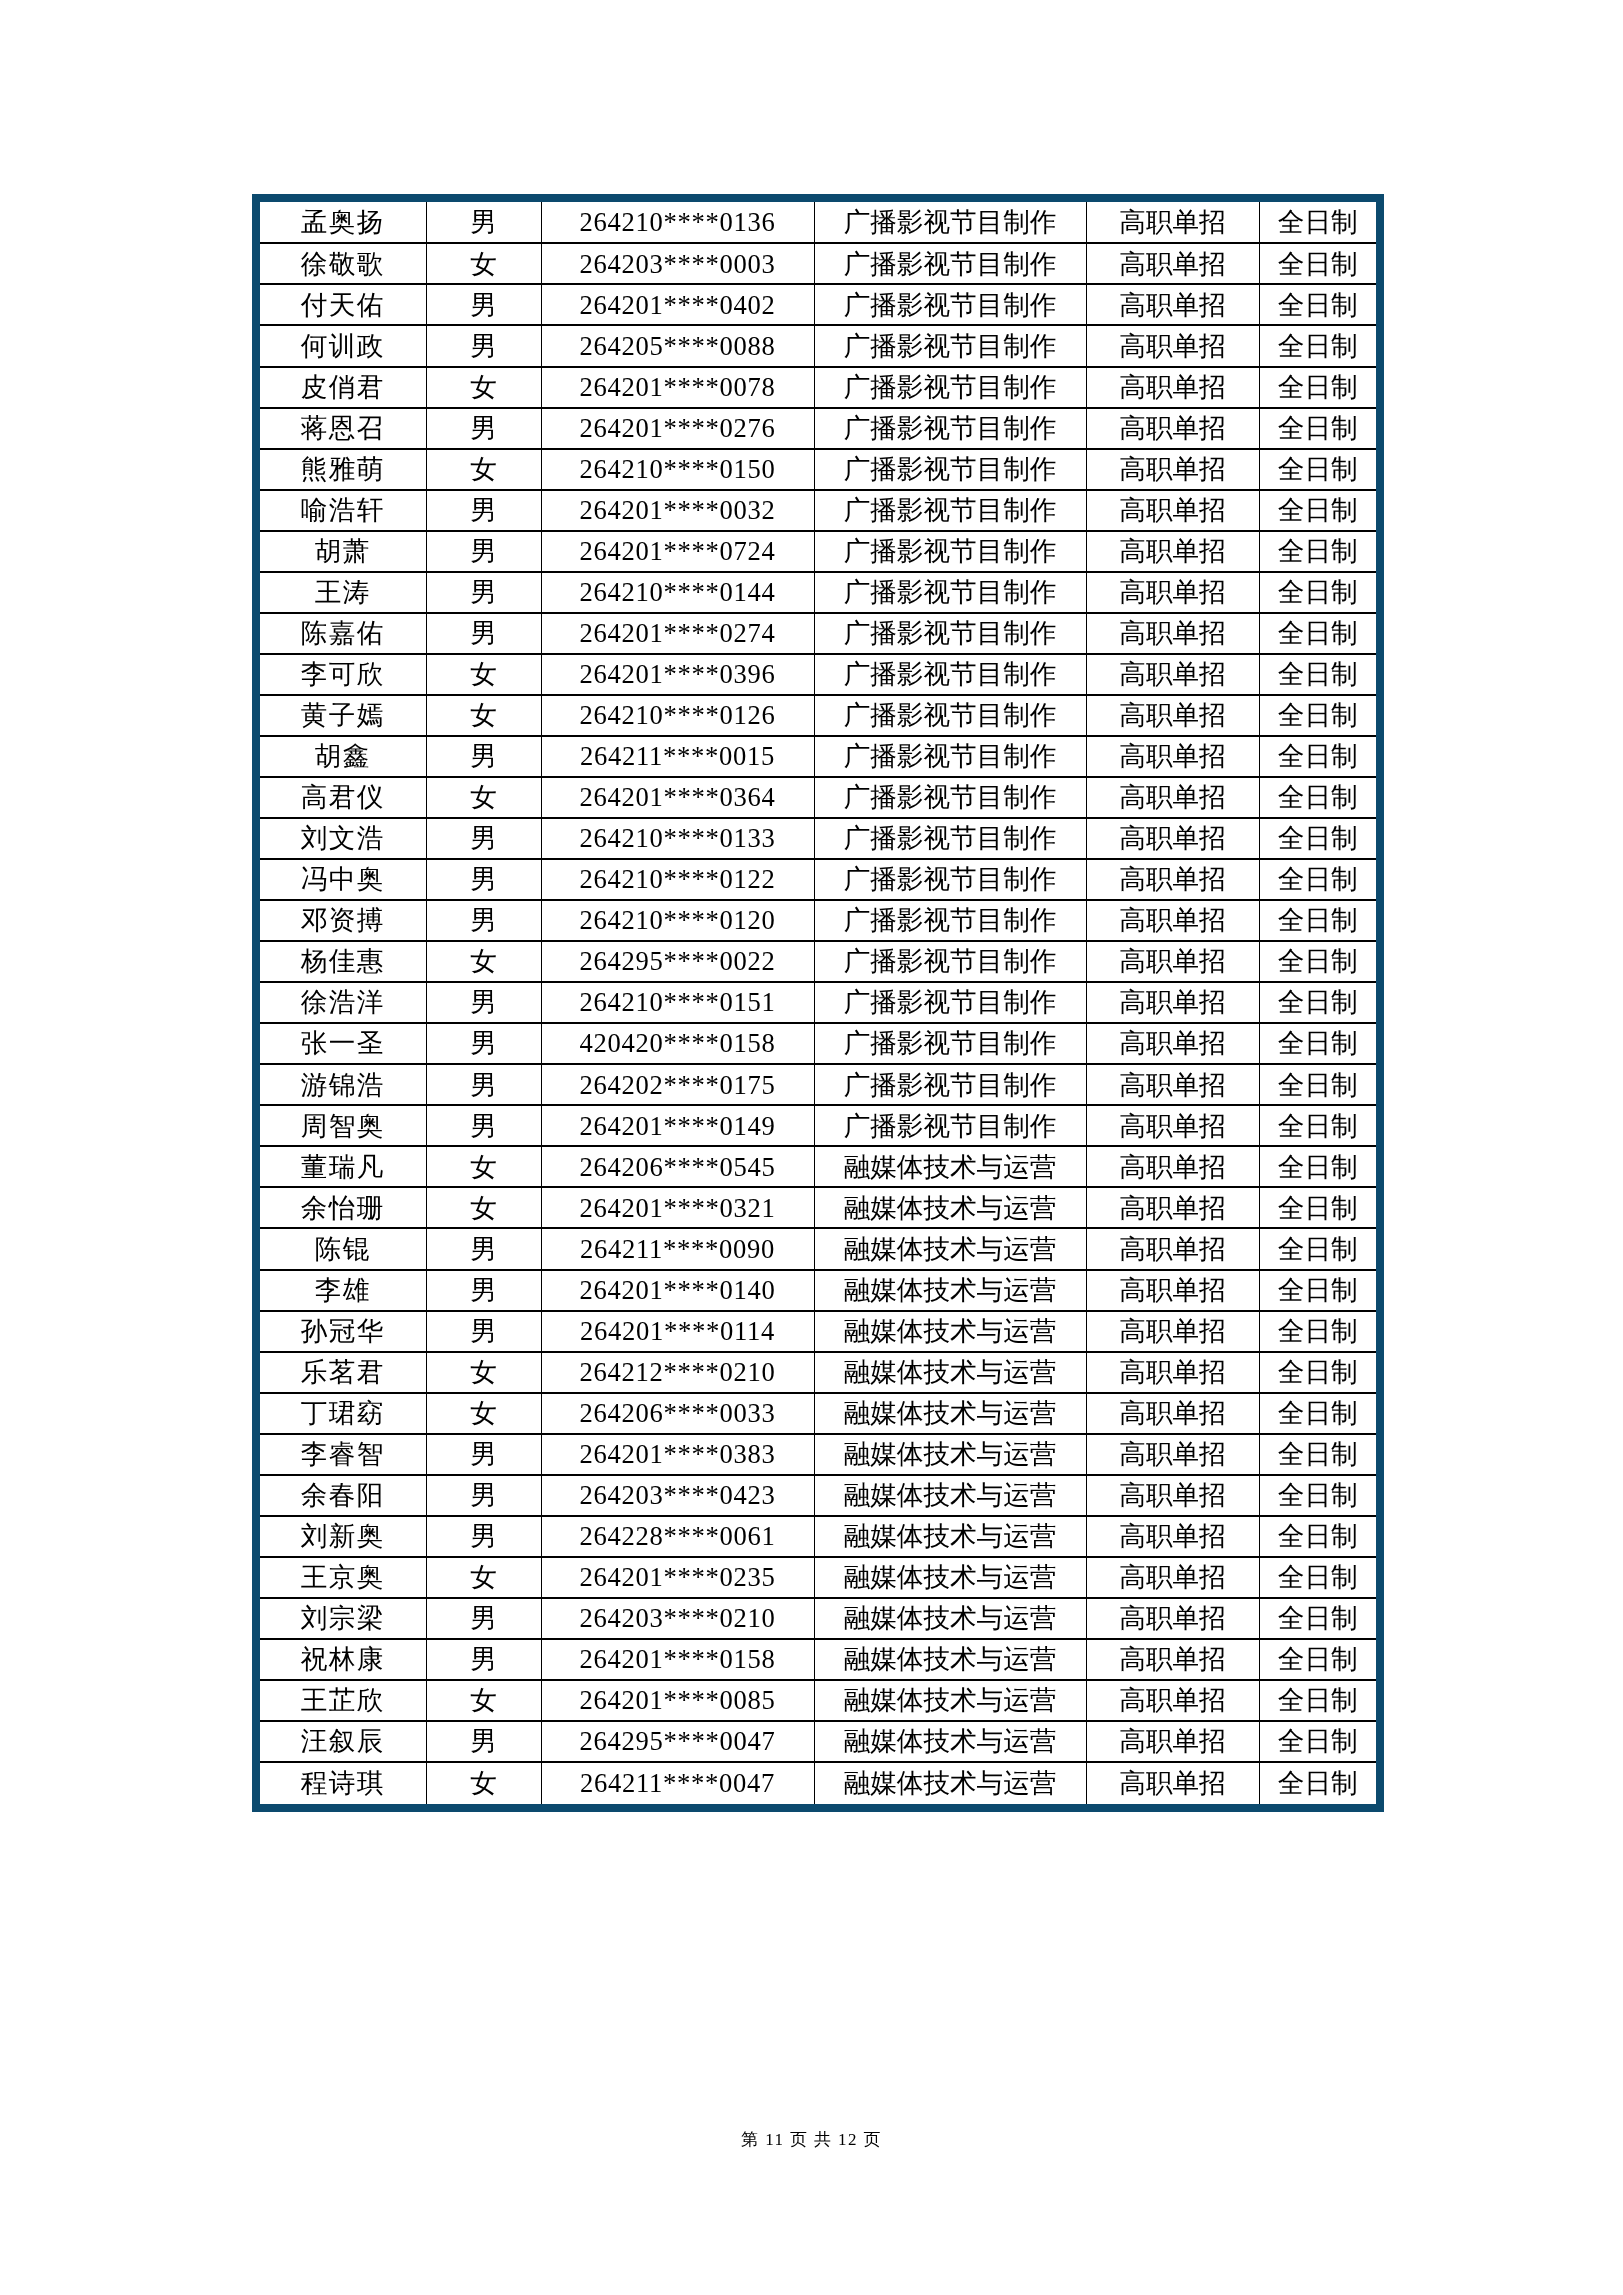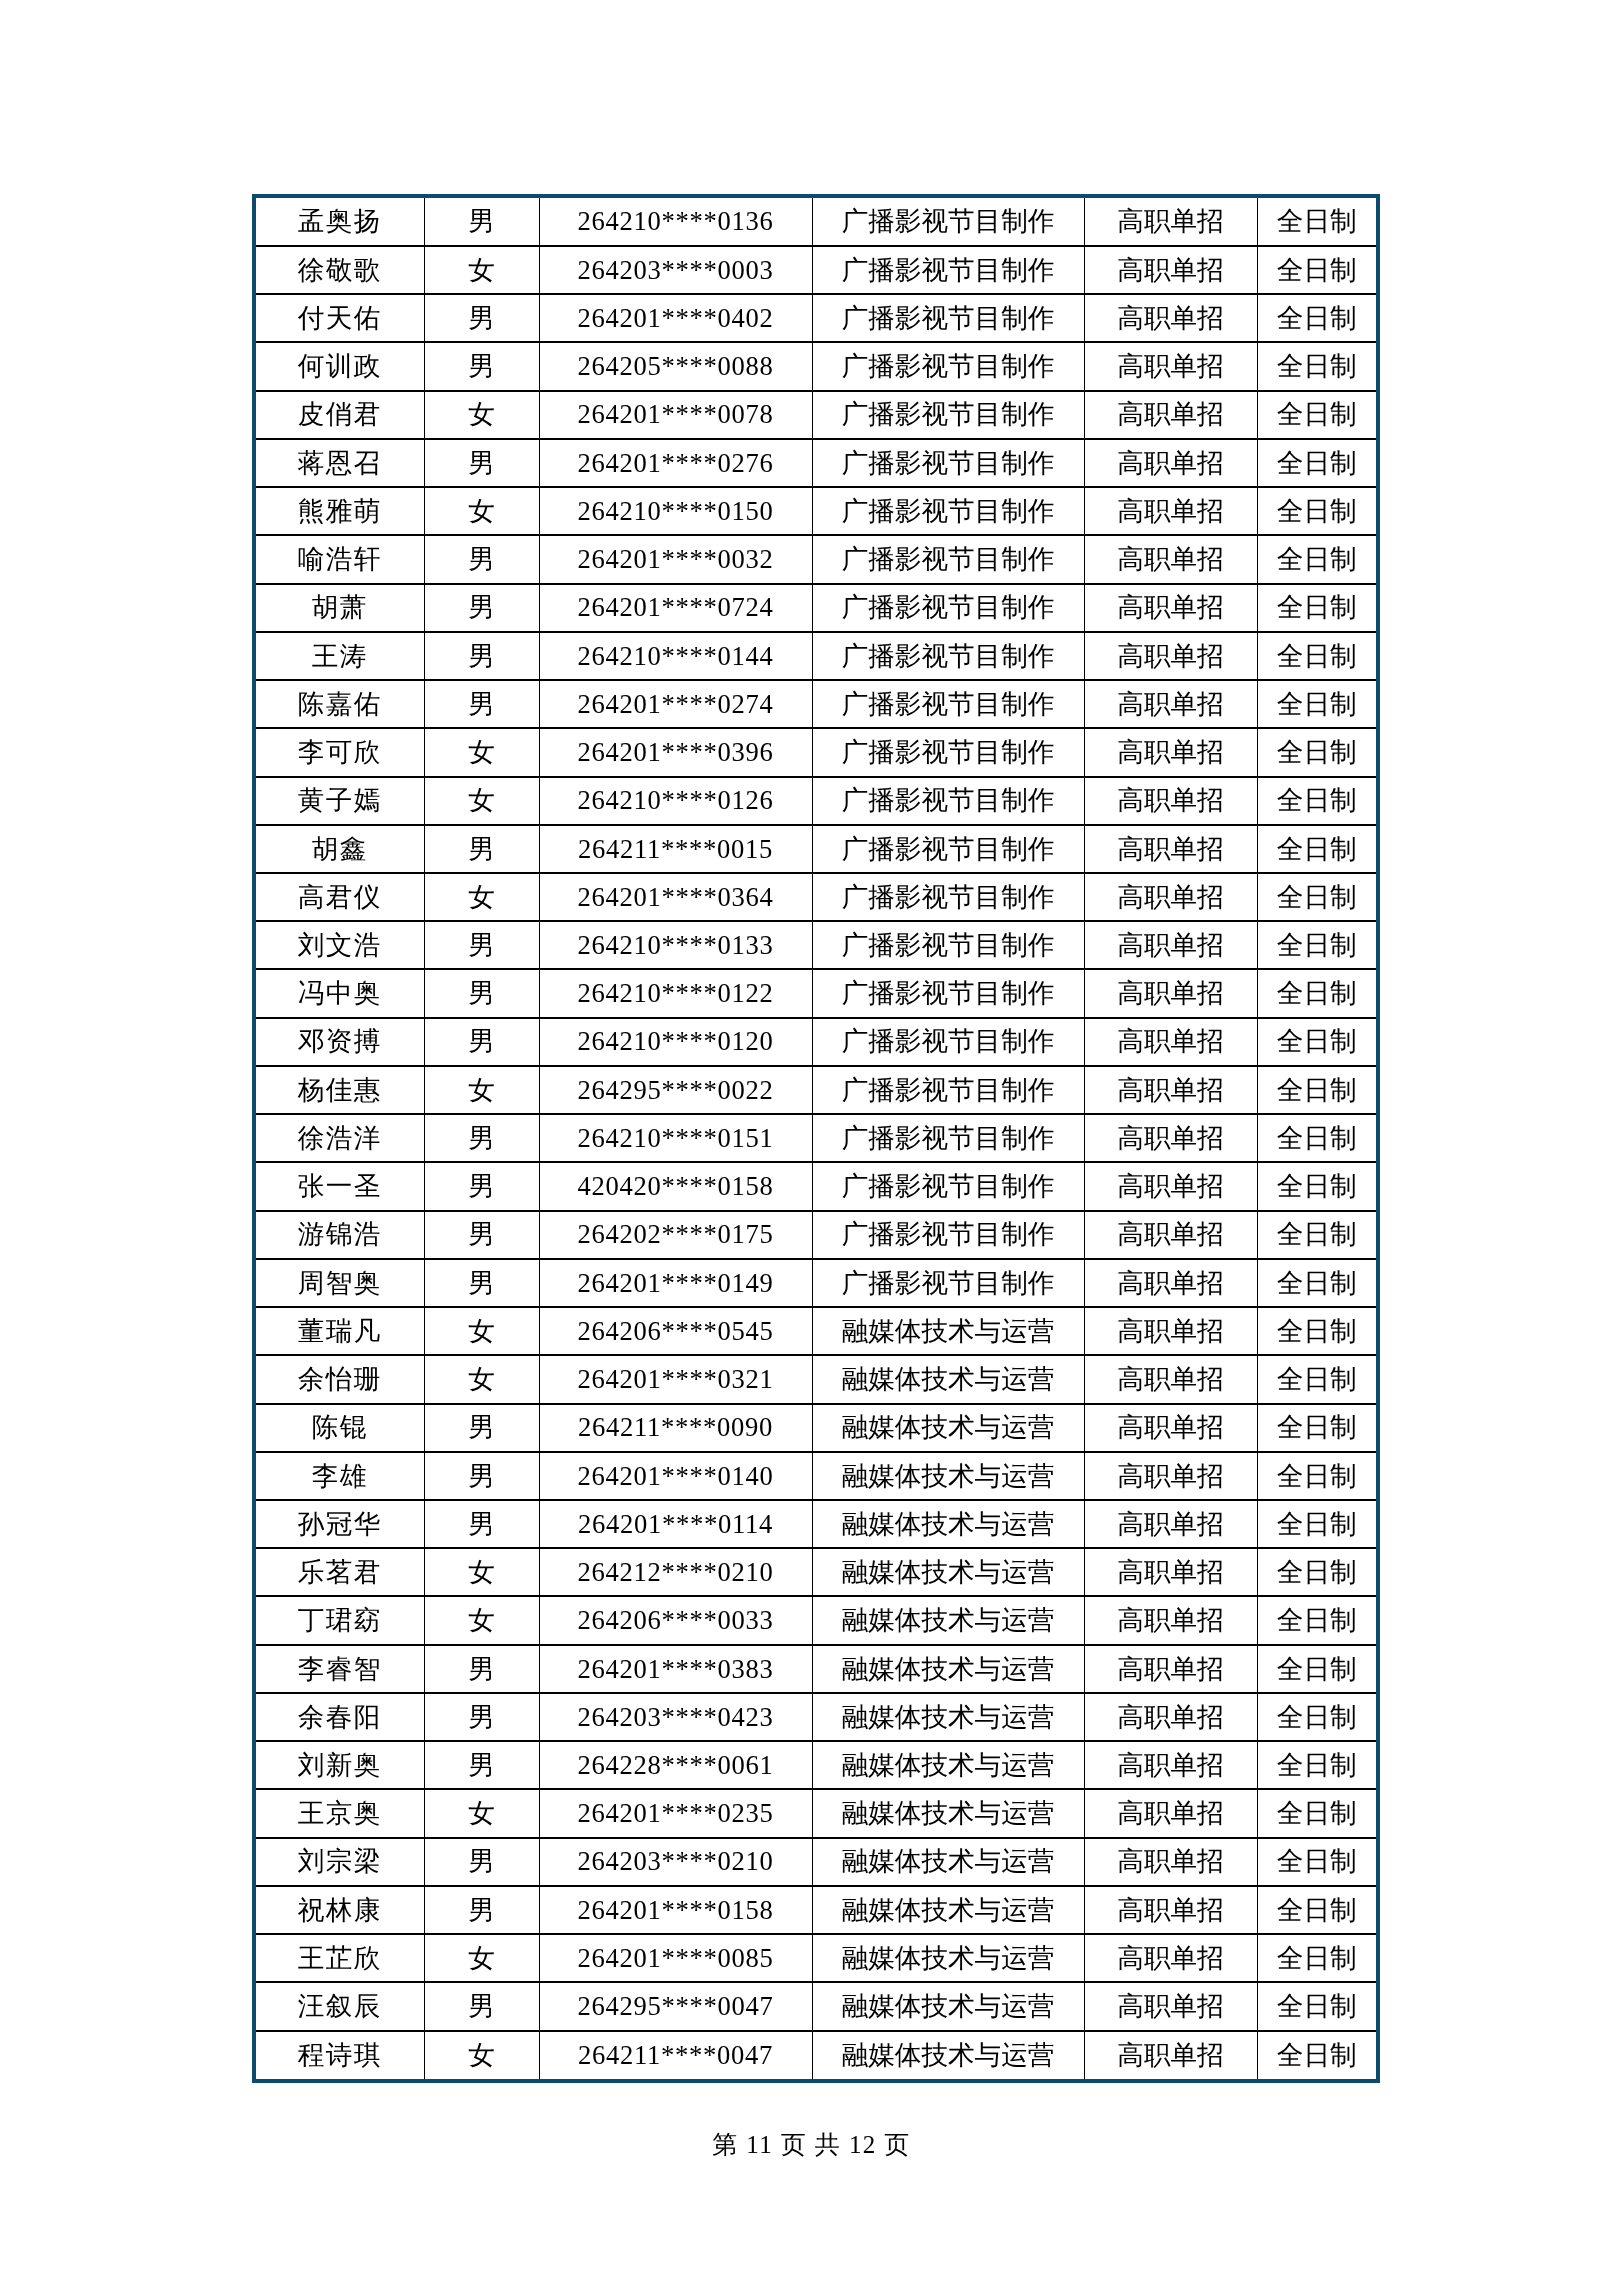--- a/index.html
+++ b/index.html
@@ -14,24 +14,24 @@
     background: #ffffff;
     font-family: "Liberation Serif", "DejaVu Serif", serif;
     color: #000000;
     overflow: hidden;
   }
   table.roster {
     position: absolute;
     left: 252px;
     top: 194px;
     width: 1125px;
-    height: 1889px;
+    height: 1618px;
     border-collapse: collapse;
     table-layout: fixed;
-    border: 4px solid #0c4a6e;
+    border: 8px solid #0c4a6e;
   }
   table.roster td {
     border-left: 1.4px solid #000000;
     border-right: 1.4px solid #000000;
     border-top: 2px solid #000000;
     border-bottom: 2px solid #000000;
     text-align: center;
     vertical-align: middle;
     font-size: 26.6px;
     line-height: 1;
@@ -40,21 +40,21 @@
     overflow: hidden;
   }
   td.c-id { font-size: 27px; letter-spacing: 0.7px; margin-left: 28px; }
   td.c-name { letter-spacing: 1.4px; }
   .footer {
     position: absolute;
     left: 0;
     top: 2128px;
     width: 100%;
     text-align: center;
-    font-size: 25px;
+    font-size: 17px;
     letter-spacing: 1.4px;
     color: #000000;
   }
 </style>
 </head>
 <body>
 
 <div class="page">
 
   <table class="roster">

